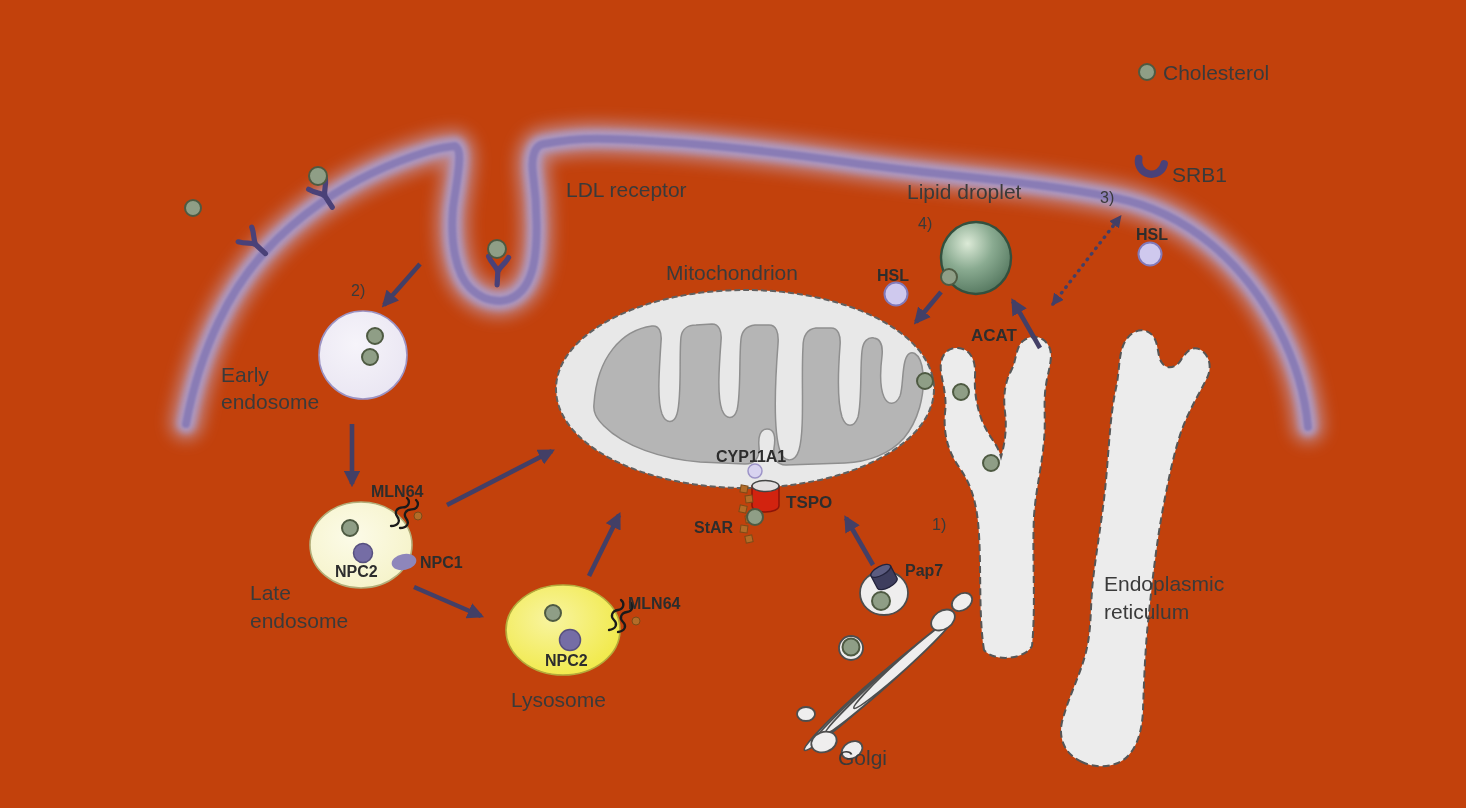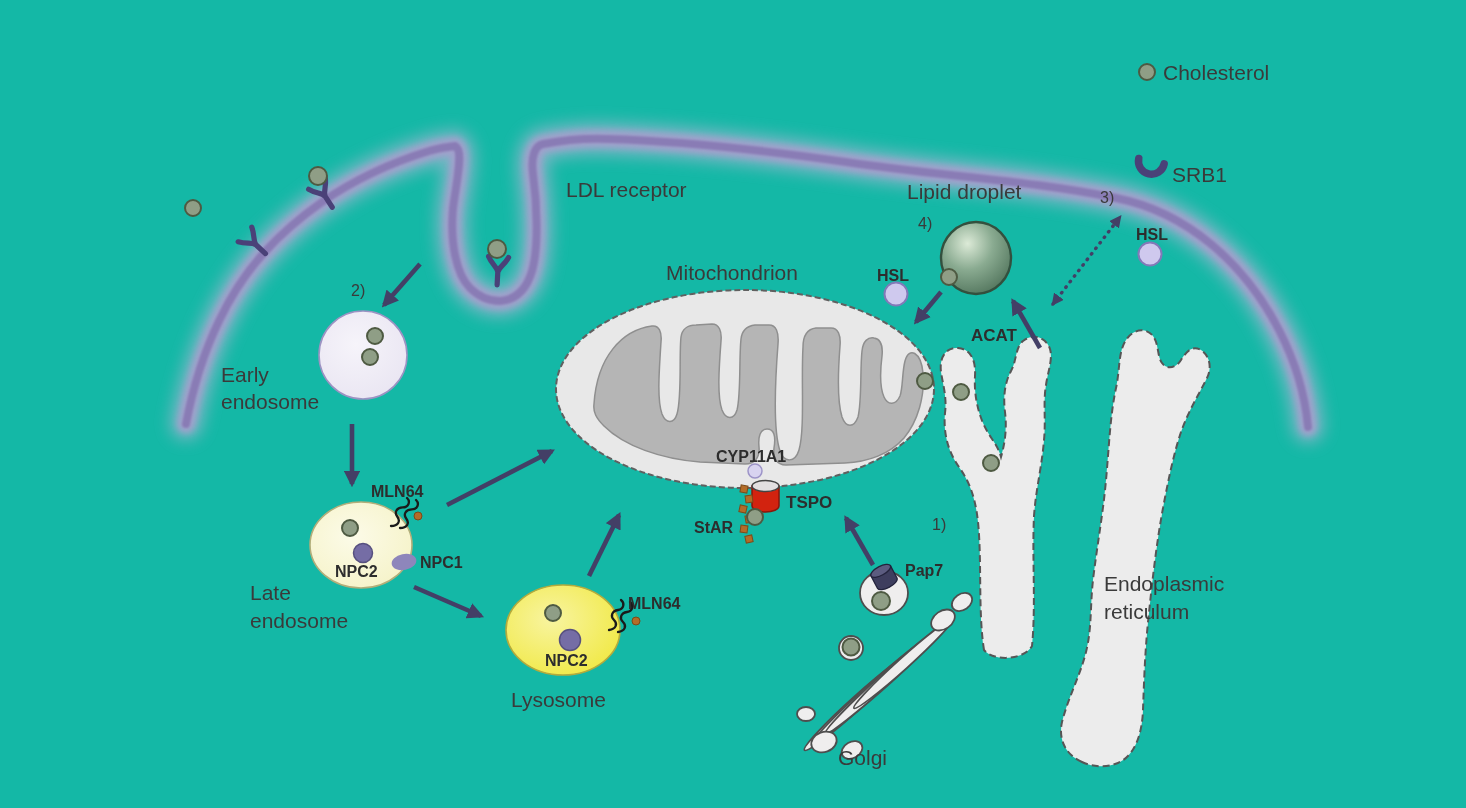--- a/index.html
+++ b/index.html
@@ -1,16 +1,16 @@
 <!DOCTYPE html>
 <html style="--membrane_core: #897cb5; --membrane_mid: #a99dcd; --membrane_glow: #beb3da; --receptor_purple: #4a4178; --chol_fill: #8f9e86; --chol_stroke: #4e5a42; --early_fill: #e9e5f2; --early_center: #f6f4fa; --early_stroke: #9c93c3; --late_fill: #f5f2c6; --late_center: #fcfbe8; --late_stroke: #b3ae7a; --lyso_fill: #f0e83e; --lyso_center: #f8f4a0; --lyso_stroke: #b4ab3c; --npc2_fill: #756da5; --npc2_stroke: #57507f; --npc1_fill: #8e86bb; --hsl_fill: #cfc9ee; --hsl_stroke: #8279b8; --cyp_fill: #d8d3f0; --cyp_stroke: #9d94c8; --mito_fill: #e8e8e8; --mito_stroke: #606060; --cristae_fill: #b5b5b5; --cristae_stroke: #8f8f8f; --droplet_edge: #4c6f57; --droplet_mid: #8aab91; --droplet_light: #dcead7; --droplet_stroke: #33503e; --tspo_red: #d2230f; --tspo_dark: #8c150a; --tspo_top: #e2dfe0; --star_orange: #b36c28; --star_stroke: #7c4a18; --pap7_navy: #3e3e5e; --pap7_top: #5c5c80; --squiggle_black: #1a1a1a; --golgi_fill: #efeeee; --golgi_stroke: #4e4e4e; --er_fill: #ececec; --er_stroke: #565656; --arrow: #433f66; --text_main: #3a3a3a; --text_protein: #2d2d2d;"><head>
 <meta charset="utf-8">
 <style>
   html,body{margin:0;padding:0;background:#ffffff;}
-  .stage{position:relative;width:1466px;height:808px;background:#14b8a6;overflow:hidden;}
+  .stage{position:relative;width:1466px;height:808px;background:#c2410c;overflow:hidden;}
   svg{position:absolute;left:0;top:0;}
   text{font-family:"Liberation Sans","DejaVu Sans",sans-serif;}
   .lbl{font-size:21px;fill:var(--text_main);}
   .plbl{font-size:16px;font-weight:bold;fill:var(--text_protein);}
   .plbl17{font-size:17px;font-weight:bold;fill:var(--text_protein);}
   .step{font-size:16px;fill:var(--text_main);}
   .memline{fill:none;stroke-linecap:round;}
   .mem-glow{stroke:var(--membrane_glow);stroke-width:32;opacity:.6;filter:url(#fGlow);}
   .mem-mid{stroke:var(--membrane_mid);stroke-width:18;opacity:.85;filter:url(#fMid);}
   .mem-core{stroke:var(--membrane_core);stroke-width:8;filter:url(#fCore);}

